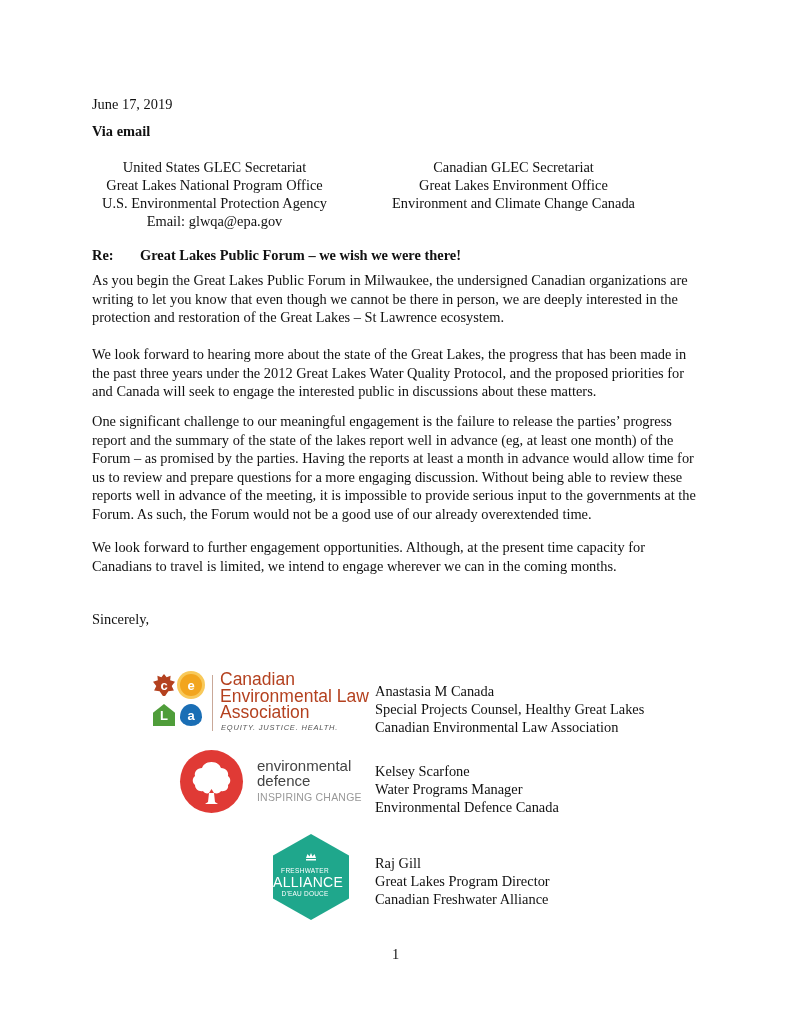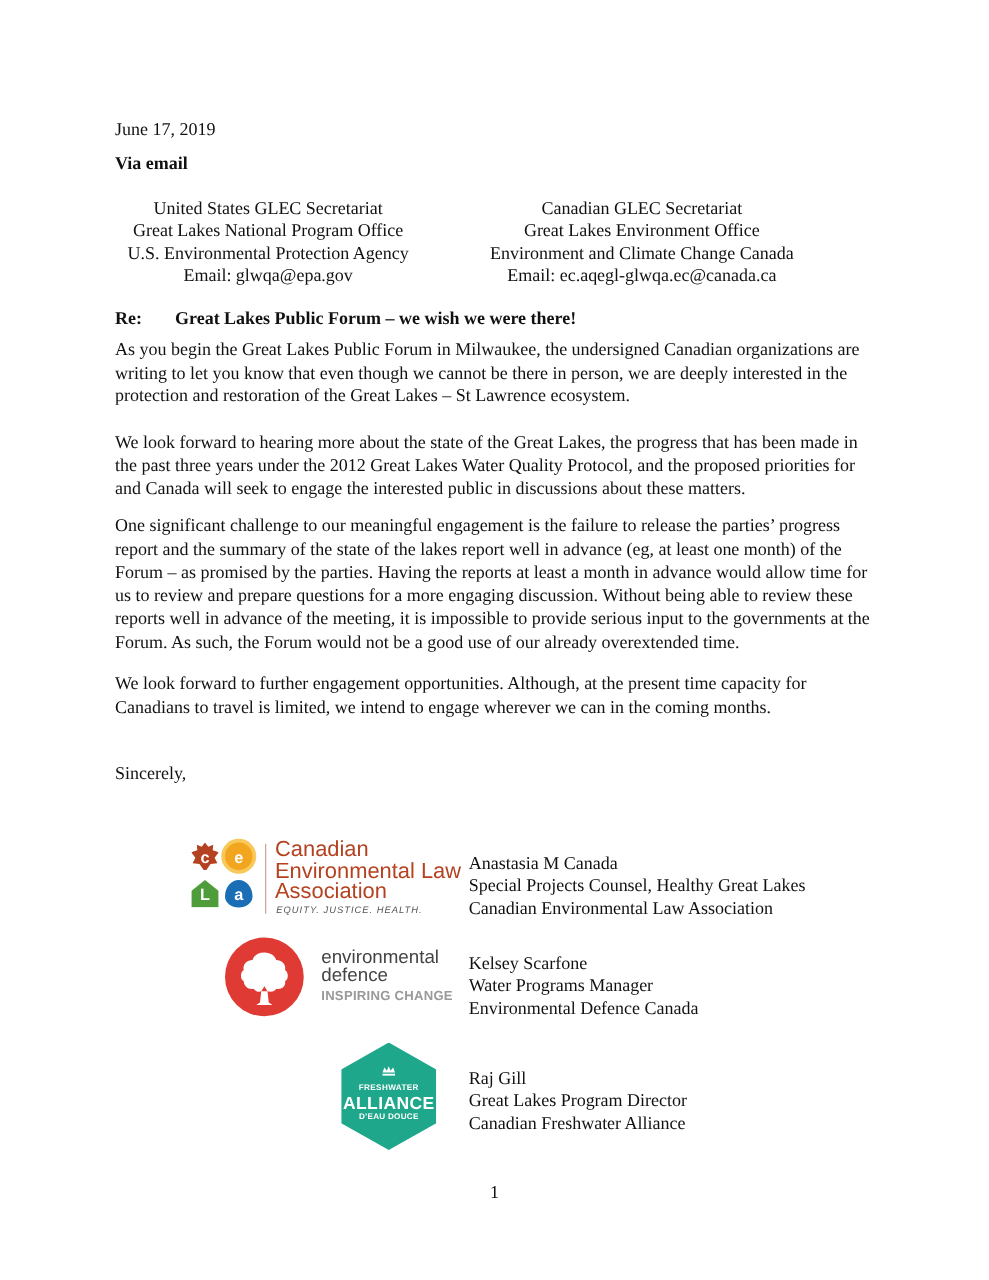--- a/index.html
+++ b/index.html
@@ -50,48 +50,47 @@
       font-size: 7.5px; color: #555; letter-spacing: 0.8px; white-space: nowrap; font-style: italic; }
 
     
     .ed { left: 180px; top: 750px; width: 190px; height: 65px; }
     .ed-circle { position: absolute; left: 0; top: 0; width: 63px; height: 63px; border-radius: 50%;
       background: #e03a35; }
     .ed-circle svg { position: absolute; left: 0; top: 0; }
     .ed-text { position: absolute; left: 77px; top: 8px; font-family: "Liberation Sans", sans-serif;
       color: #444; font-size: 15px; line-height: 15px; white-space: nowrap; }
     .ed-tag { position: absolute; left: 77px; top: 41px; font-family: "Liberation Sans", sans-serif;
-      color: #999; font-size: 10.5px; font-weight: bold; letter-spacing: 0.2px; white-space: nowrap; }
+      color: #999; font-size: 10.5px; font-weight: normal; letter-spacing: 0.2px; white-space: nowrap; }
 
     
     .fa { left: 273px; top: 834px; width: 76px; height: 86px; }
     .fa svg { position: absolute; left: 0; top: 0; }
-    .fa-text { position: absolute; left: 0; width: 76px; text-align: center; color: #fff;
-      font-family: "Liberation Sans", sans-serif; font-weight: bold; white-space: nowrap; }
+    .fa-text { position: absolute; left: 0; width: 64px; text-align: center; color: #fff;
+      font-family: "Liberation Sans", sans-serif; font-weight: normal; white-space: nowrap; }
     .fa-fresh { top: 33px; font-size: 6.5px; letter-spacing: 0.3px; }
     .fa-alliance { top: 40px; font-size: 14px; letter-spacing: 0.3px; }
     .fa-eau { top: 56px; font-size: 6.5px; letter-spacing: 0.2px; }
   </style>
 </head>
 <body>
 
 <div class="abs line date">June 17, 2019</div>
 <div class="abs line via">Via email</div>
 
 <div class="abs addr addr-left">
   <div>United States GLEC Secretariat</div>
   <div>Great Lakes National Program Office</div>
   <div>U.S. Environmental Protection Agency</div>
   <div>Email: glwqa@epa.gov</div>
 </div>
 <div class="abs addr addr-right">
   <div>Canadian GLEC Secretariat</div>
   <div>Great Lakes Environment Office</div>
   <div>Environment and Climate Change Canada</div>
-  <div>Email: ec.aqegl-glwqa.ec@canada.ca</div>
 </div>
 
 <div class="abs re">
   <span class="re-label">Re:</span><span>Great Lakes Public Forum – we wish we were there!</span>
 </div>
 
 <div class="abs para p1">
   <div>As you begin the Great Lakes Public Forum in Milwaukee, the undersigned Canadian organizations are</div>
   <div>writing to let you know that even though we cannot be there in person, we are deeply interested in the</div>
   <div>protection and restoration of the Great Lakes – St Lawrence ecosystem.</div>

